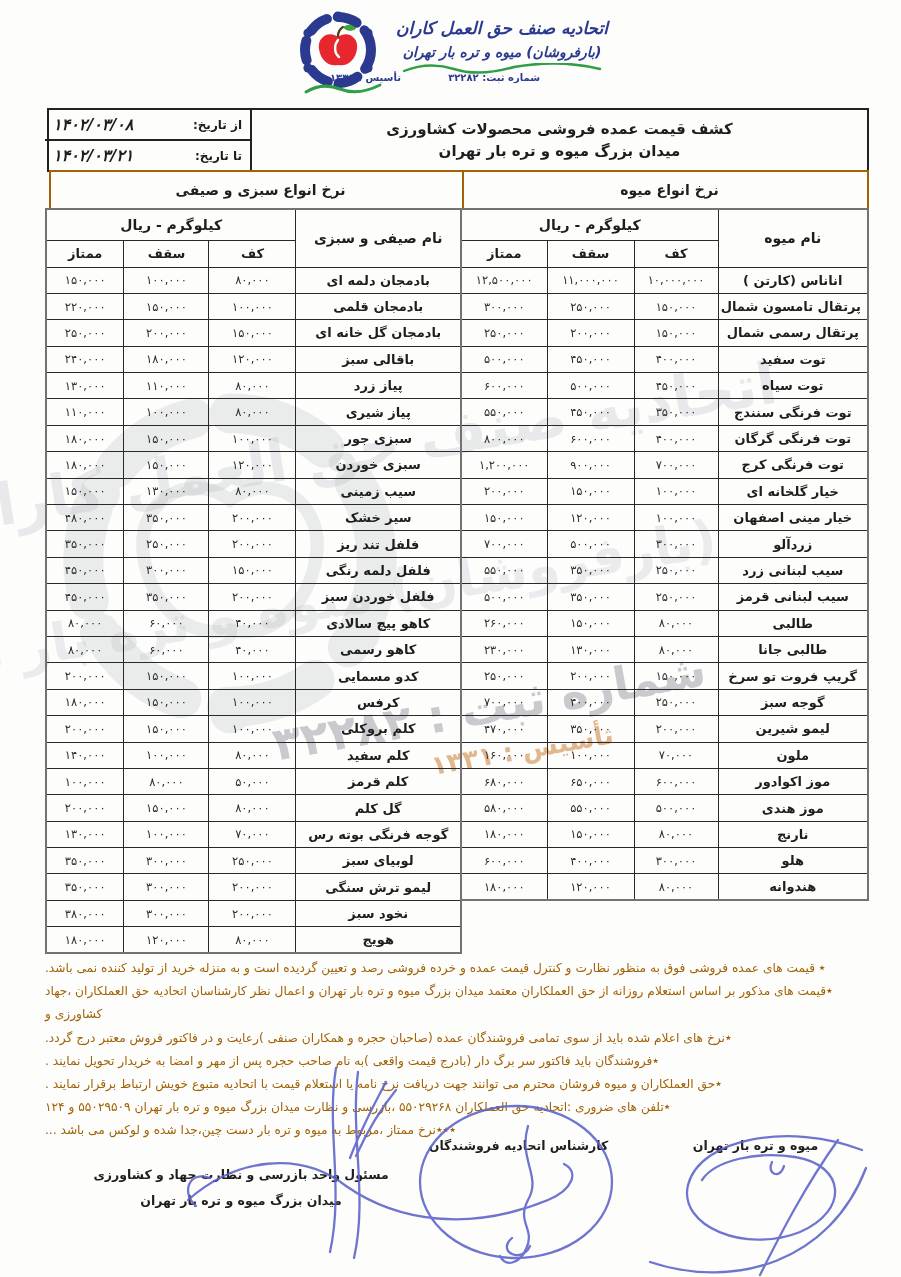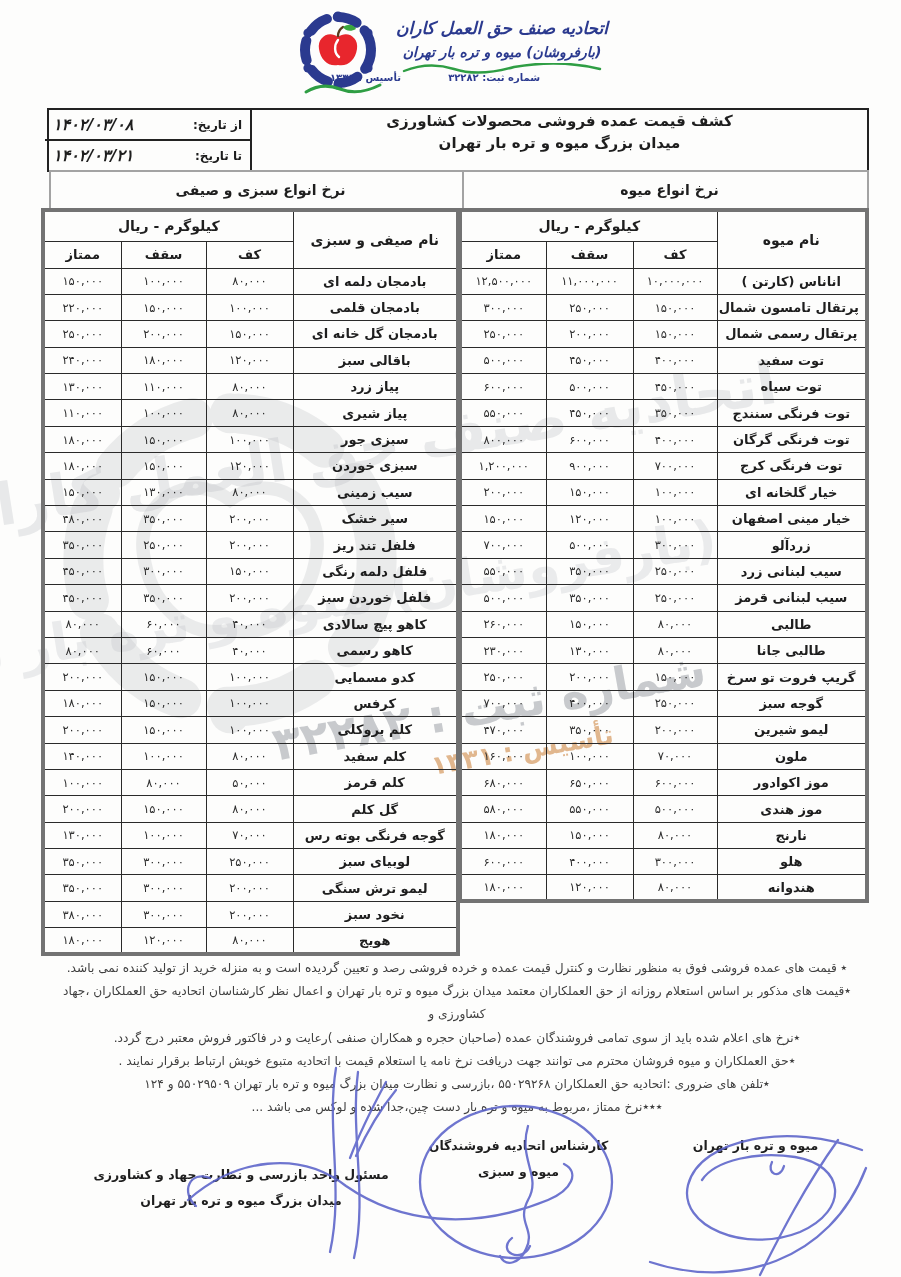--- a/index.html
+++ b/index.html
@@ -31,48 +31,48 @@
   .lh-wave { margin-top:2px; }
   .lh-reg { position:absolute; top:72px; left:330px; width:210px; z-index:2;
     display:flex; direction:rtl; justify-content:space-between;
     font-size:10px; font-weight:bold; color:#2b3a8f; }
 
   
   .doc { position:absolute; top:108px; right:32px; width:822px; z-index:1; }
 
   .head-row { display:grid; grid-template-columns:615px 207px; height:64px;
     border:2px solid #222; }
-  .title-cell { display:flex; flex-direction:column; justify-content:flex-start; align-items:center;
+  .title-cell { display:flex; flex-direction:column; justify-content:center; align-items:center;
     font-weight:bold; font-size:15px; line-height:22px; }
   .dates-cell { border-right:2px solid #222; display:flex; flex-direction:column; }
   .date-line { flex:1; display:flex; align-items:center; justify-content:space-between;
     padding:0 8px; }
   .date-line + .date-line { border-top:2px solid #222; }
   .date-label { font-size:12px; font-weight:bold; }
   .date-value { font-size:16px; font-weight:bold; font-style:italic; direction:ltr; }
 
   .section-row { display:flex; margin-top:-2px; }
-  .section-cell { height:40px; border:2px solid #a3a3a3; display:flex; align-items:center;
+  .section-cell { height:40px; border:2px solid #a16207; display:flex; align-items:center;
     justify-content:center; font-weight:bold; font-size:14px;padding-left:8px; }
   .section-fruit { width:407px; }
   .section-veg   { width:415px; margin-right:-2px; }
 
   .body-row { display:flex; align-items:flex-start; margin-top:-2px; }
-  table.price { border-collapse:collapse; table-layout:fixed; border:4px solid #737373; }
+  table.price { border-collapse:collapse; table-layout:fixed; border:2px solid #737373; }
   #veg-table { margin-right:-2px; }
   .price th, .price td { border:1.5px solid #2a2a2a; overflow:hidden; white-space:nowrap; }
   .price thead tr:first-child th { height:31px; font-size:14px; font-weight:bold; }
   .price thead tr:last-child  th { height:27px; font-size:13px; font-weight:bold; }
   .price tbody td { height:26.4px; text-align:center; }
   .name-cell { font-size:13px; font-weight:bold; padding:0 6px; }
   .num-cell  { font-size:11.5px; letter-spacing:1.2px; direction:ltr; color:#2e2e2e; font-weight:500; }
 
   
   .footnotes { position:absolute; top:957px; right:32px; width:824px; z-index:1;
-    text-align:center; font-size:12.2px; line-height:23.2px; color:#404040; }
+    text-align:left; font-size:12.2px; line-height:23.2px; color:#a16207; }
 
   
   .sig { position:absolute; z-index:2; text-align:center; font-weight:bold;
     font-size:12.5px; line-height:26px; }
   .sig1 { top:1133px; right:33px;  width:225px; }
   .sig2 { top:1133px; right:285px; width:195px; }
   .sig3 { top:1162px; right:505px; width:310px; }
   .ink { position:absolute; inset:0; z-index:3; pointer-events:none; }
 </style>
 </head>
@@ -493,31 +493,31 @@
             </tr>
           </tbody>
       </table>
     </div>
   </div>
 
   <div class="footnotes" id="footnotes">
       <div>٭ قیمت های عمده فروشی فوق  به منظور نظارت و کنترل قیمت عمده و خرده فروشی رصد و تعیین گردیده است و به منزله خرید از تولید کننده نمی باشد.</div>
       <div>٭قیمت های مذکور بر اساس استعلام روزانه از حق العملکاران معتمد میدان بزرگ میوه و تره بار تهران و اعمال نظر کارشناسان اتحادیه حق العملکاران ،جهاد کشاورزی و</div>
       <div>٭نرخ های اعلام شده باید از سوی تمامی فروشندگان عمده (صاحبان حجره و همکاران صنفی )رعایت و در فاکتور فروش معتبر درج گردد.</div>
+      <div>٭فروشندگان باید فاکتور سر برگ دار (بادرج قیمت واقعی )به نام صاحب حجره پس از مهر و امضا به خریدار تحویل نمایند .</div>
       <div>٭حق العملکاران و میوه فروشان محترم می توانند جهت دریافت نرخ نامه یا استعلام قیمت با اتحادیه متبوع خویش ارتباط برقرار نمایند .</div>
       <div>٭تلفن های ضروری :اتحادیه حق العملکاران  ۵۵۰۲۹۲۶۸    ،بازرسی و نظارت میدان بزرگ میوه و تره بار تهران  ۵۵۰۲۹۵۰۹   و ۱۲۴</div>
       <div>٭٭٭نرخ ممتاز ،مربوط به میوه و تره بار دست چین،جدا شده و لوکس می باشد ...</div>
     </div>
 
   <div class="sig sig1">
     <div>میوه و تره بار تهران</div>
   </div>
   <div class="sig sig2">
     <div>کارشناس اتحادیه فروشندگان</div>
-    <div>میوه و سبزی</div>
   </div>
   <div class="sig sig3">
     <div>مسئول واحد بازرسی و نظارت جهاد و کشاورزی</div>
     <div>میدان بزرگ میوه و تره بار تهران</div>
   </div>
 
   <svg class="ink" width="901" height="1277" viewBox="0 0 901 1277">
     <g fill="none" stroke="#5b63c9" stroke-width="2.3" stroke-linecap="round" opacity="0.88">
 
       <path d="M862 1150 C 790 1122 700 1138 688 1185 C 678 1226 745 1254 800 1232 C 850 1210 845 1165 795 1157 C 758 1151 715 1160 702 1180"></path>

